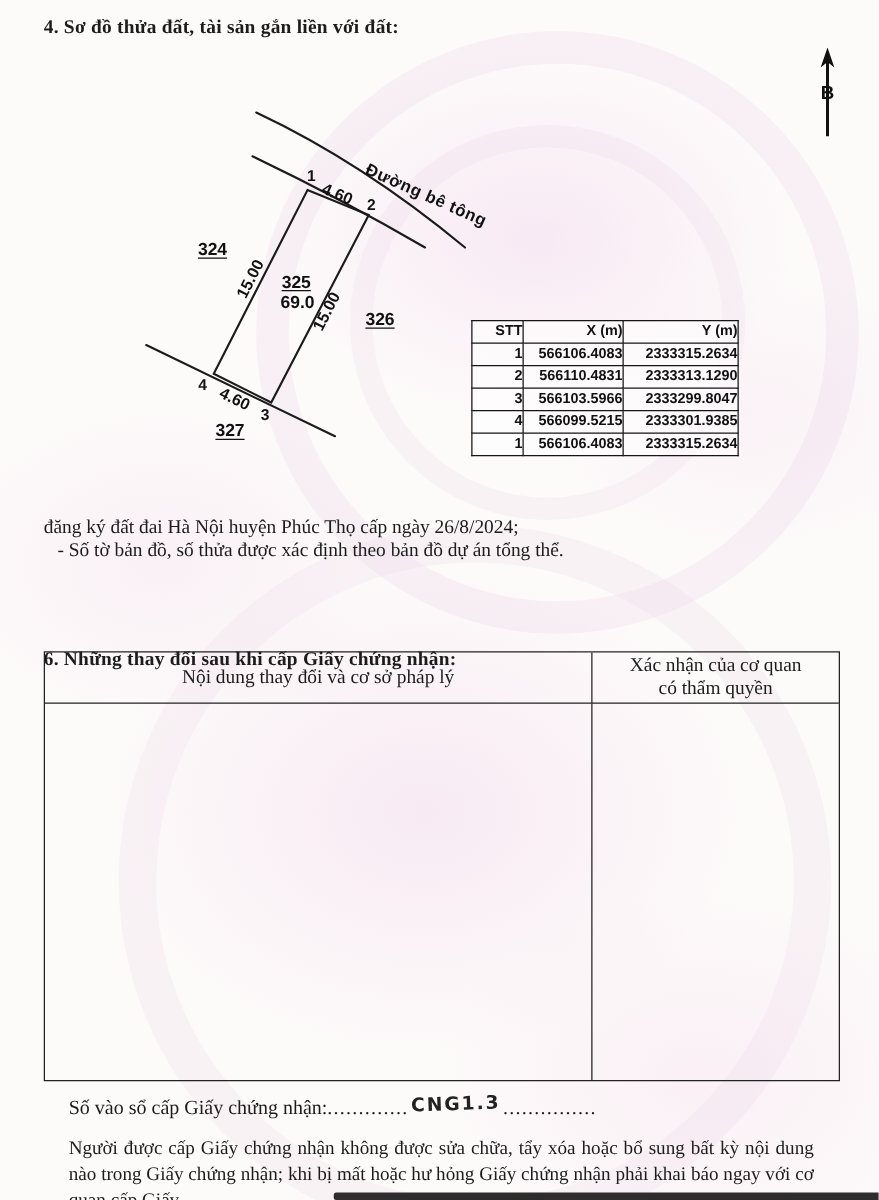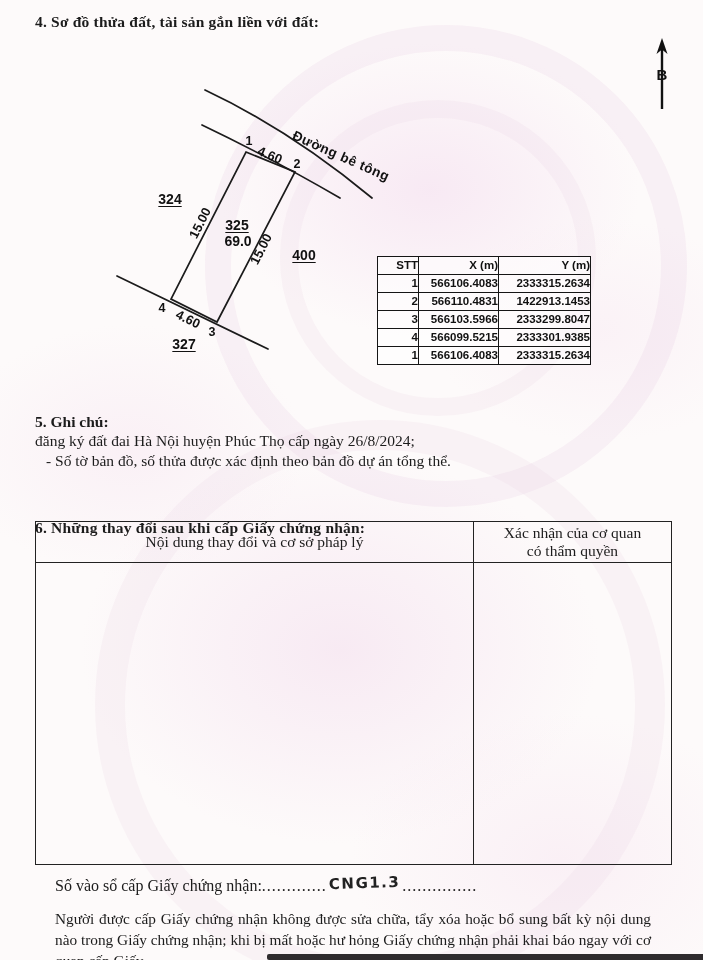--- a/index.html
+++ b/index.html
@@ -135,60 +135,59 @@
   <span class="dlabel pt" style="left:162px;top:308px;">4</span>
 
   <span class="dlabel len" style="left:270px;top:155px;transform:translate(-50%,-50%) rotate(23deg);">4.60</span>
   <span class="dlabel len" style="left:188px;top:319px;transform:translate(-50%,-50%) rotate(26deg);">4.60</span>
   <span class="dlabel len" style="left:200px;top:223px;transform:translate(-50%,-50%) rotate(-63deg);">15.00</span>
   <span class="dlabel len" style="left:261px;top:249px;transform:translate(-50%,-50%) rotate(-63deg);">15.00</span>
 
   <span class="dlabel plot-no" style="left:170px;top:199px;">324</span>
   <span class="dlabel plot-no" style="left:237px;top:225px;">325</span>
   <span class="dlabel area-no" style="left:238px;top:241px;">69.0</span>
-  <span class="dlabel plot-no" style="left:304px;top:255px;">400</span>
+  <span class="dlabel plot-no" style="left:304px;top:255px;">326</span>
   <span class="dlabel plot-no" style="left:184px;top:344px;">327</span>
 
   <table class="coord-table">
     <tbody>
         <tr>
       <th class="col-stt">STT</th>
       <th class="col-x">X (m)</th>
       <th class="col-y">Y (m)</th>
     </tr>
     <tr>
       <td>1</td>
       <td>566106.4083</td>
       <td>2333315.2634</td>
     </tr>
     <tr>
       <td>2</td>
       <td>566110.4831</td>
-      <td>1422913.1453</td>
+      <td>2333313.1290</td>
     </tr>
     <tr>
       <td>3</td>
       <td>566103.5966</td>
       <td>2333299.8047</td>
     </tr>
     <tr>
       <td>4</td>
       <td>566099.5215</td>
       <td>2333301.9385</td>
     </tr>
     <tr>
       <td>1</td>
       <td>566106.4083</td>
       <td>2333315.2634</td>
     </tr>
   </tbody>
     </table>
 
   <div class="sec5">
-    <div class="s5-title">5. Ghi chú:</div>
     <div class="note-line">đăng ký đất đai Hà Nội huyện Phúc Thọ cấp ngày 26/8/2024;</div>
     <div class="note-line indent">- Số tờ bản đồ, số thửa được xác định theo bản đồ dự án tổng thể.</div>
   </div>
 
   <div class="sec-title sec6-title">6. Những thay đổi sau khi cấp Giấy chứng nhận:</div>
 
   <div class="change-table">
     <div class="ct-h">Nội dung thay đổi và cơ sở pháp lý</div>
     <div class="ct-h ct-right">
       <span>

